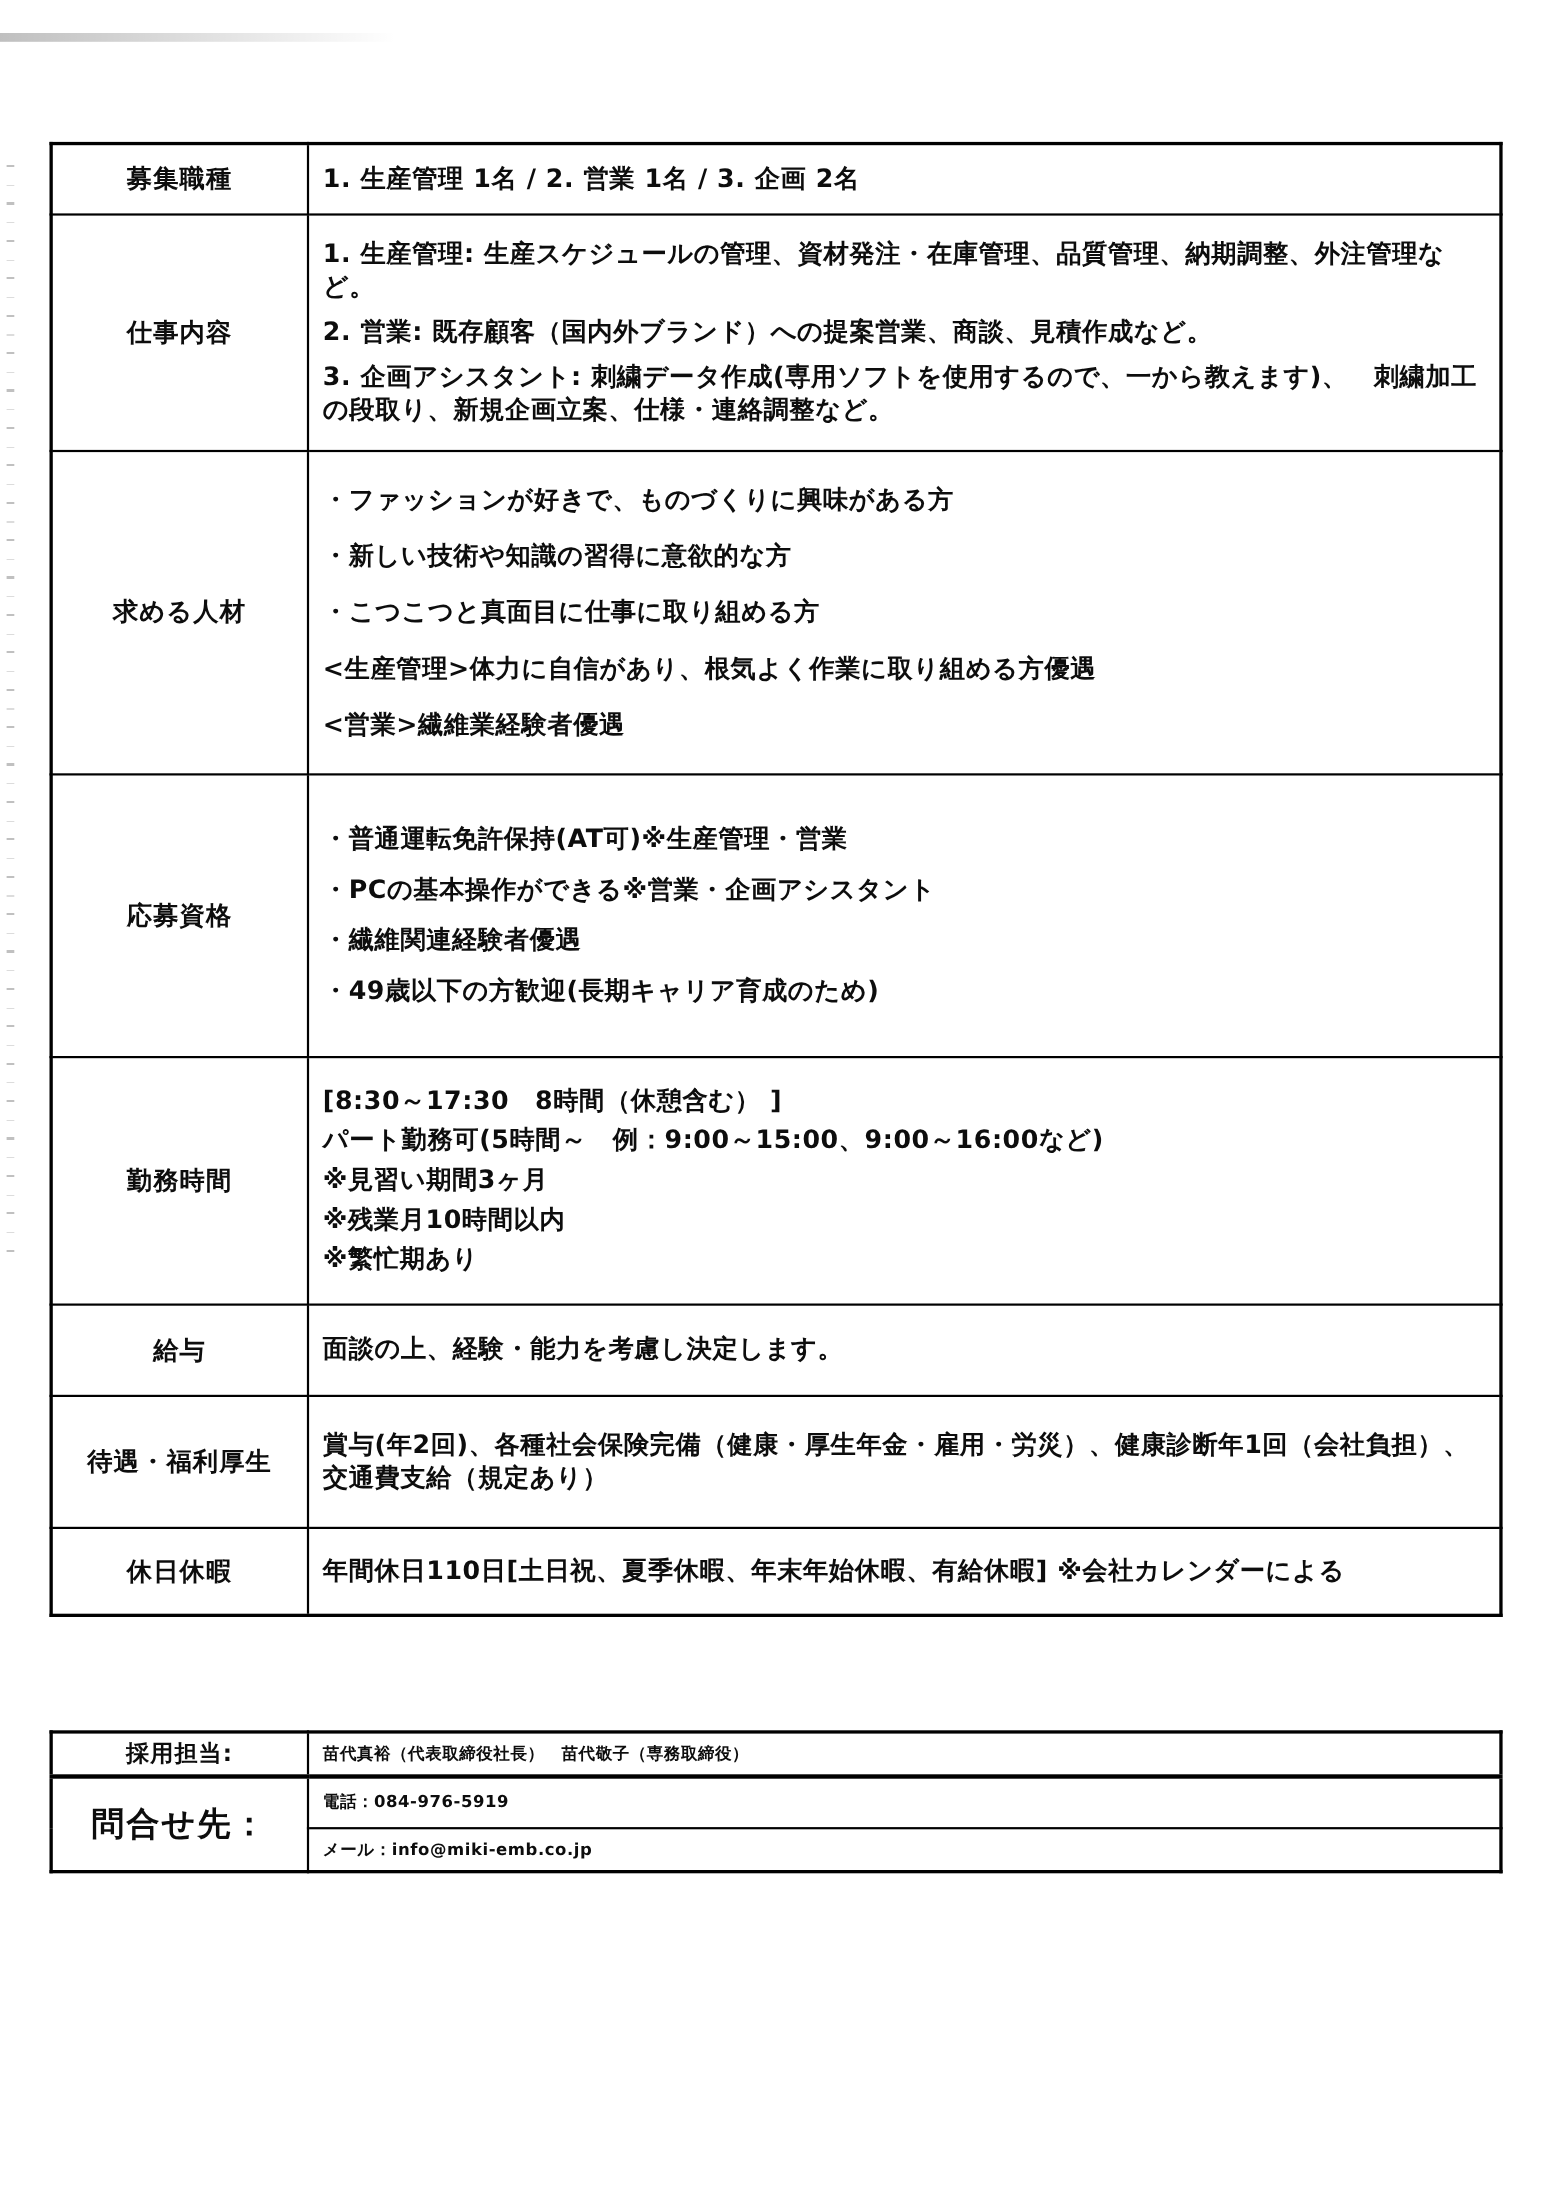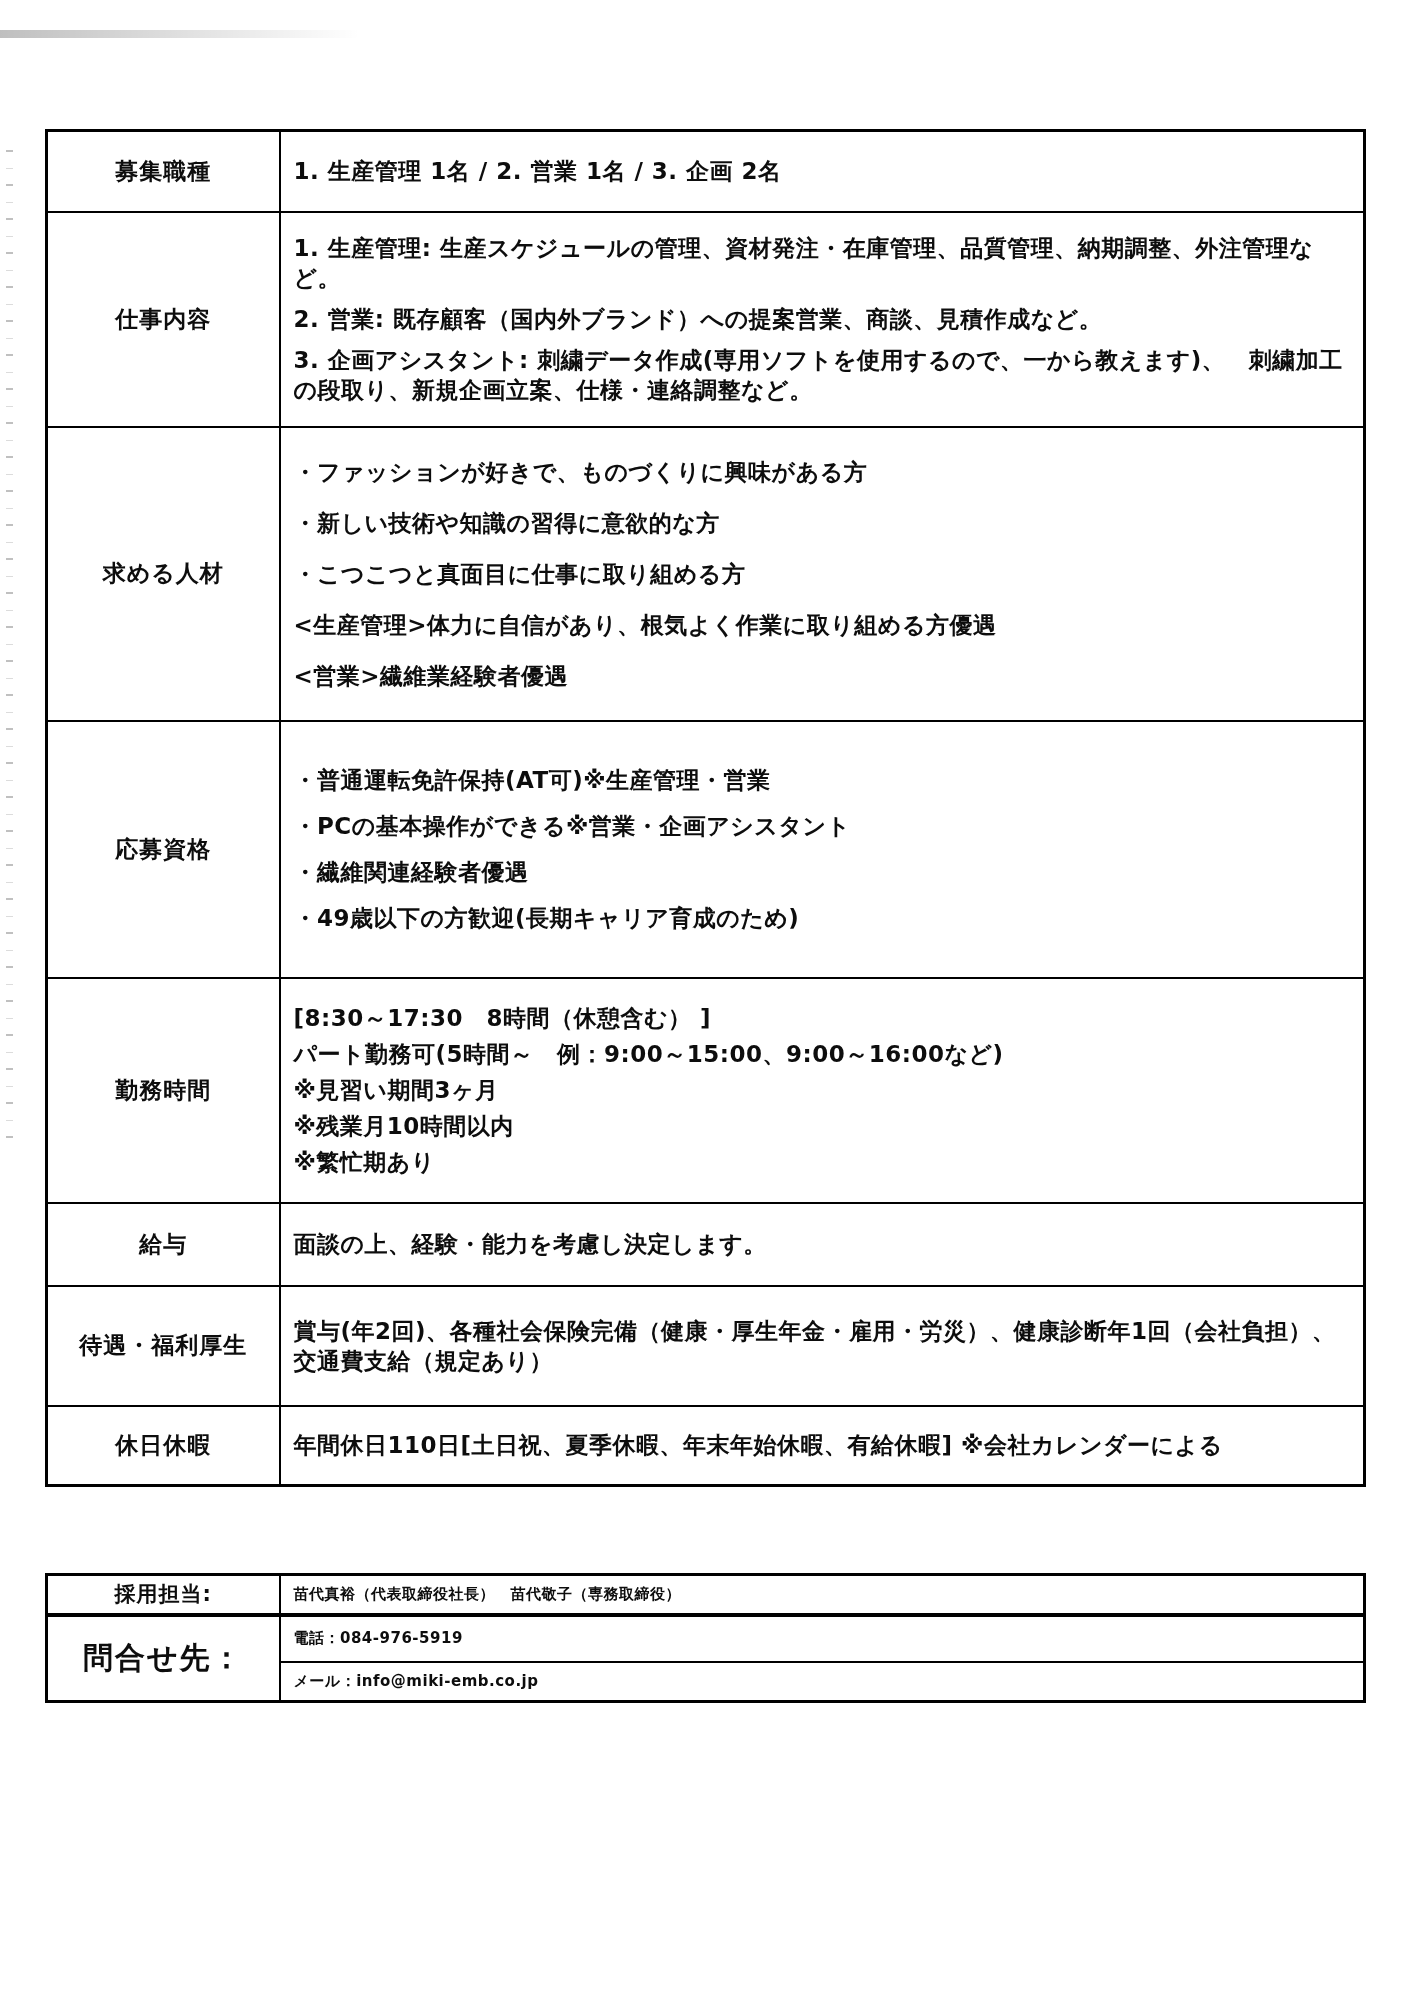--- a/index.html
+++ b/index.html
@@ -32,21 +32,21 @@
   .main-table td { border: 2px solid #000; vertical-align: middle; }
   .col-label { width: 233px; }
   .label-cell {
     text-align: center; font-weight: bold; font-size: 23px; letter-spacing: 1px;
   }
   .content-cell {
     padding: 8px 10px 8px 13px; font-weight: bold; font-size: 23px; line-height: 30px;
     letter-spacing: .5px;
   }
   .line { white-space: normal; }
-  tr.r0 { height: 81px; }
+  tr.r0 { height: 64px; }
   tr.r1 { height: 215px; } tr.r1 .line { margin: 11px 0; }
   tr.r2 { height: 244px; } tr.r2 .line { margin: 21px 0; }
   tr.r3 { height: 257px; } tr.r3 .line { margin: 16px 0; }
   tr.r4 { height: 85px; }
   tr.r5 { height: 225px; } tr.r5 .line { margin: 6px 0; }
   tr.r6 { height: 83px; }
   tr.r7 { height: 120px; }
   tr.r8 { height: 80px; }
 
   

